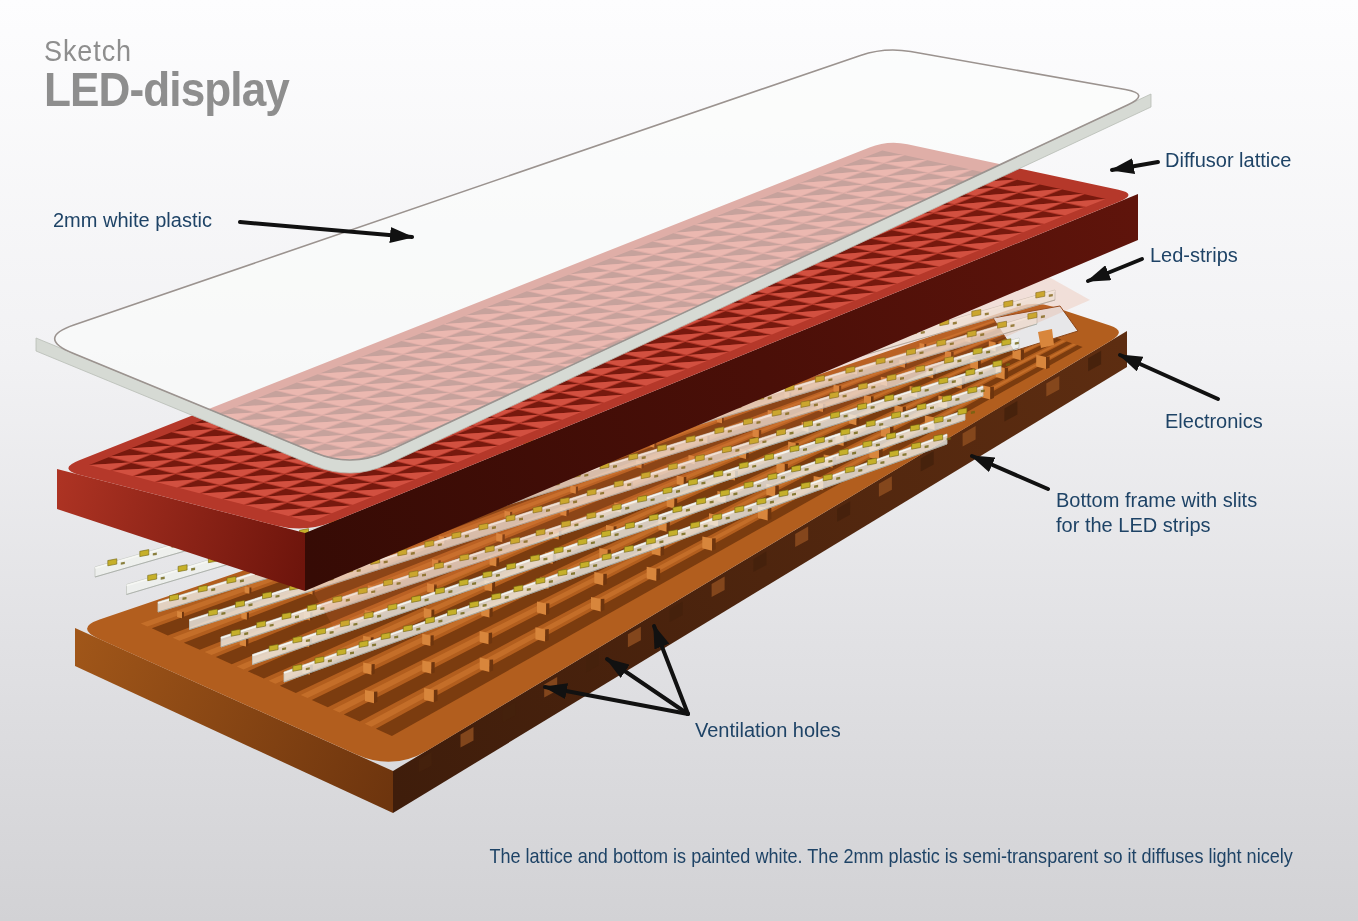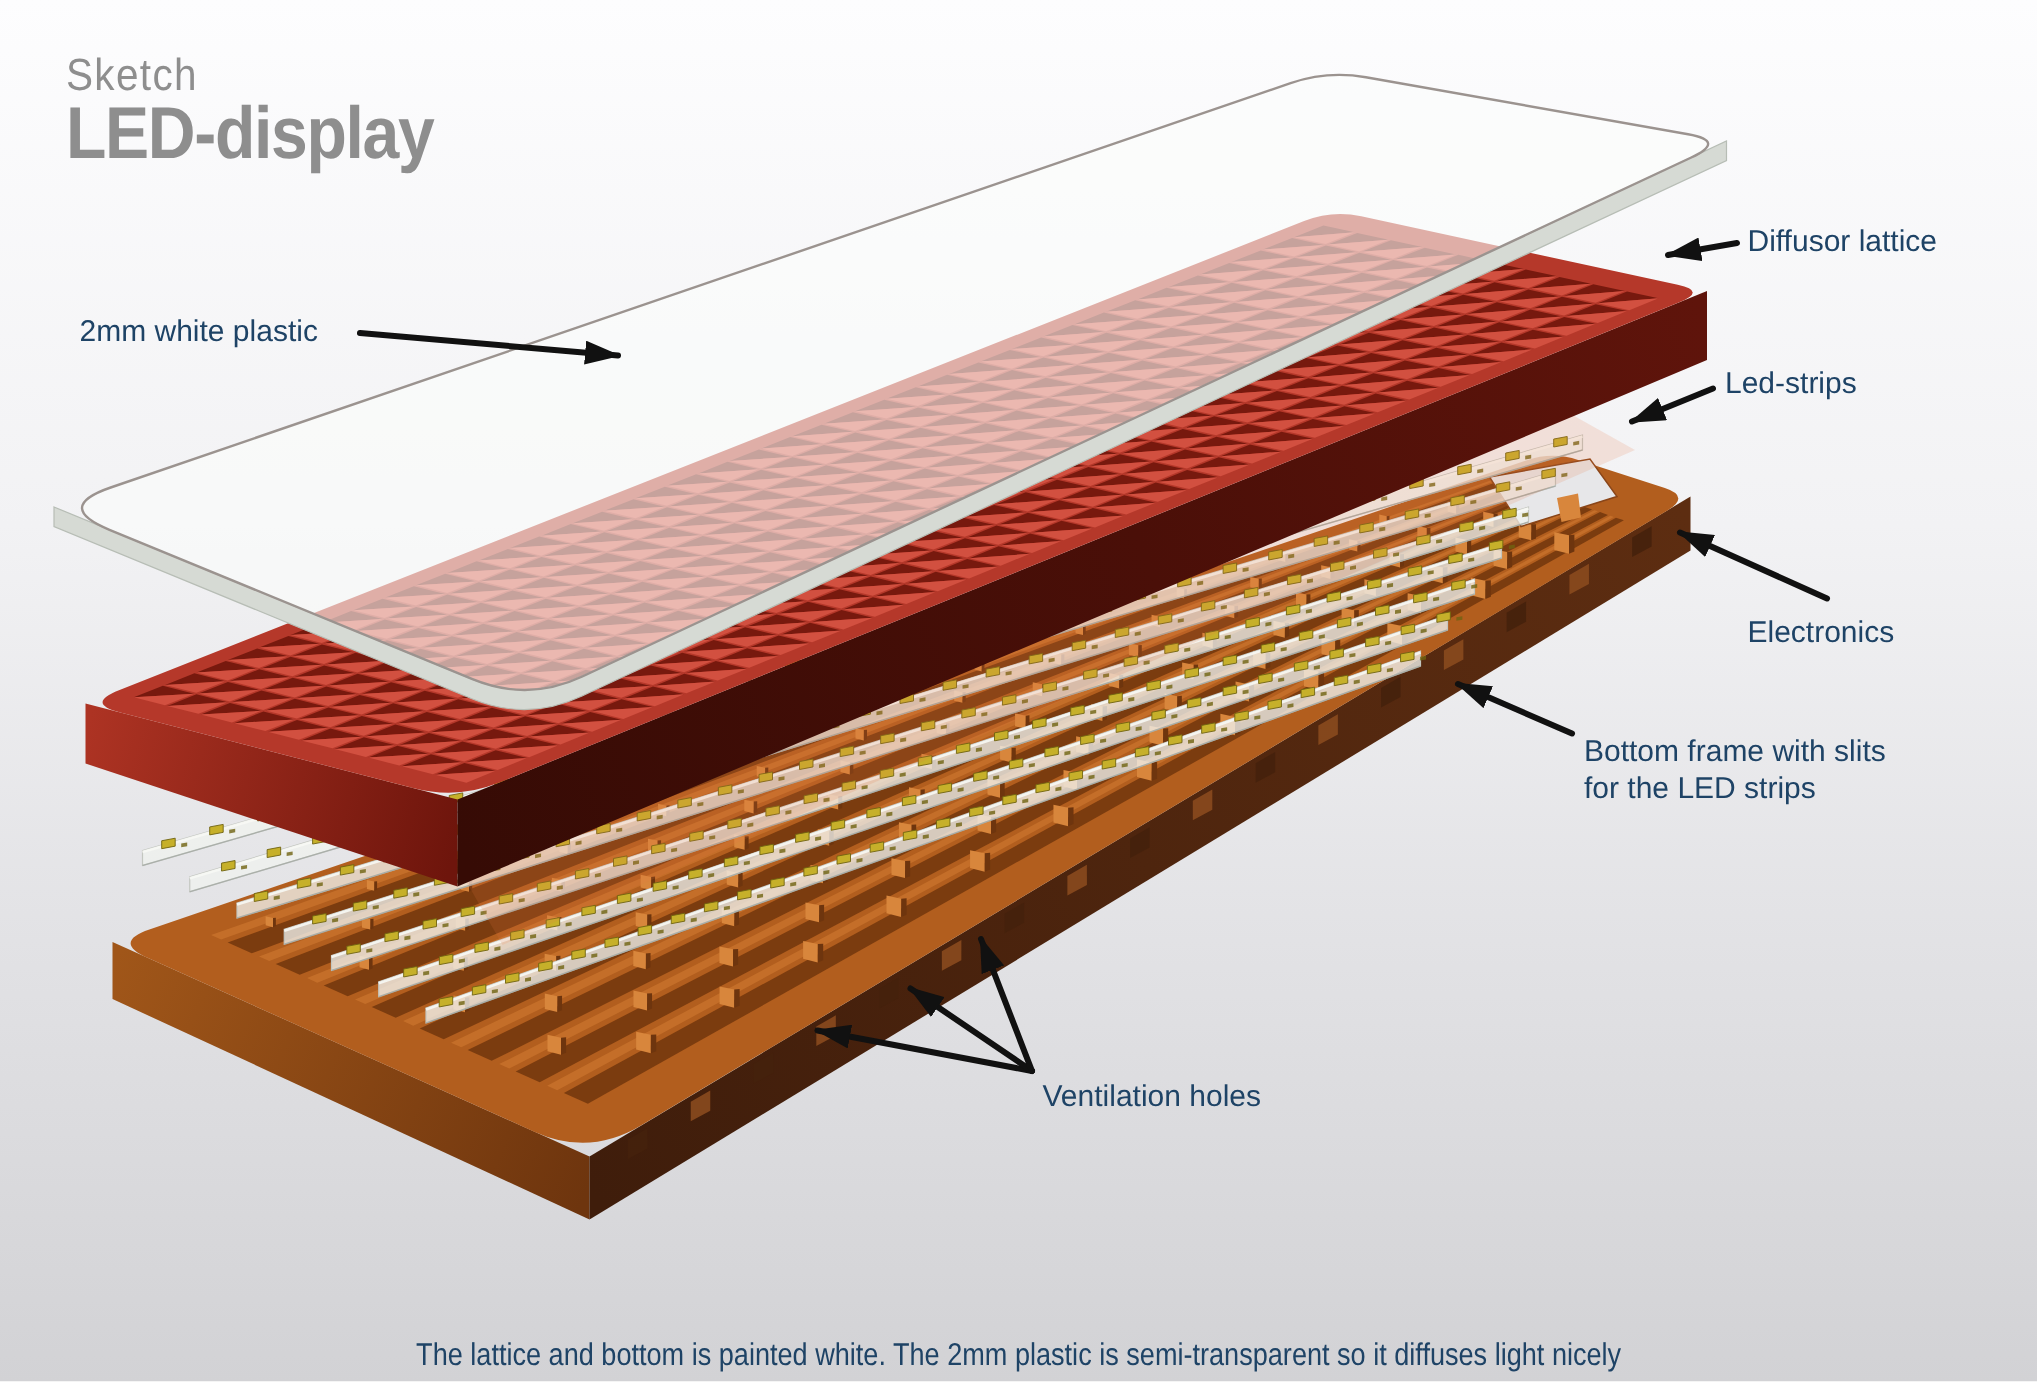--- a/index.html
+++ b/index.html
@@ -7,21 +7,21 @@
     position:relative;width:1358px;height:921px;overflow:hidden;
     background:linear-gradient(180deg,var(--bg-top,#fdfdfe) 0%,#f2f2f4 38%,#e1e1e4 70%,var(--bg-bottom,#d2d2d5) 100%);
     font-family:"Liberation Sans",sans-serif;
   }
   svg{position:absolute;left:0;top:0;}
   .lbl{font-family:"Liberation Sans",sans-serif;font-size:20px;fill:var(--navy,#1e4366);}
   .arr{stroke:var(--arrow,#111);stroke-width:4;stroke-linecap:round;fill:none;}
   .title{position:absolute;left:44px;top:34px;color:var(--titlec,#8e8e8e);transform:scaleX(.9);transform-origin:0 0;}
   .title .t1{font-size:30px;font-weight:400;letter-spacing:1px;line-height:1.1;}
   .title .t2{font-size:49px;font-weight:700;margin-top:-2px;letter-spacing:-1px;line-height:1.0;}
-  .caption{position:absolute;left:0;right:0;top:892px;text-align:center;color:var(--navy,#1e4366);font-size:21px;}
+  .caption{position:absolute;left:0;right:0;top:844px;text-align:right;color:var(--navy,#1e4366);font-size:21px;}
   .caption span{display:inline-block;transform:scaleX(.86);transform-origin:50% 50%;white-space:nowrap;}
 </style>
 </head>
 <body>
 
 <div class="stage">
   <svg id="scene" width="1358" height="921" viewBox="0 0 1358 921">
       <defs>
         <marker id="ah" viewBox="0 0 12 8" refX="11" refY="4" markerWidth="24" markerHeight="16" orient="auto" markerUnits="userSpaceOnUse">
           <path d="M0,0 L12,4 L0,8 Z" fill="#111111"></path>

